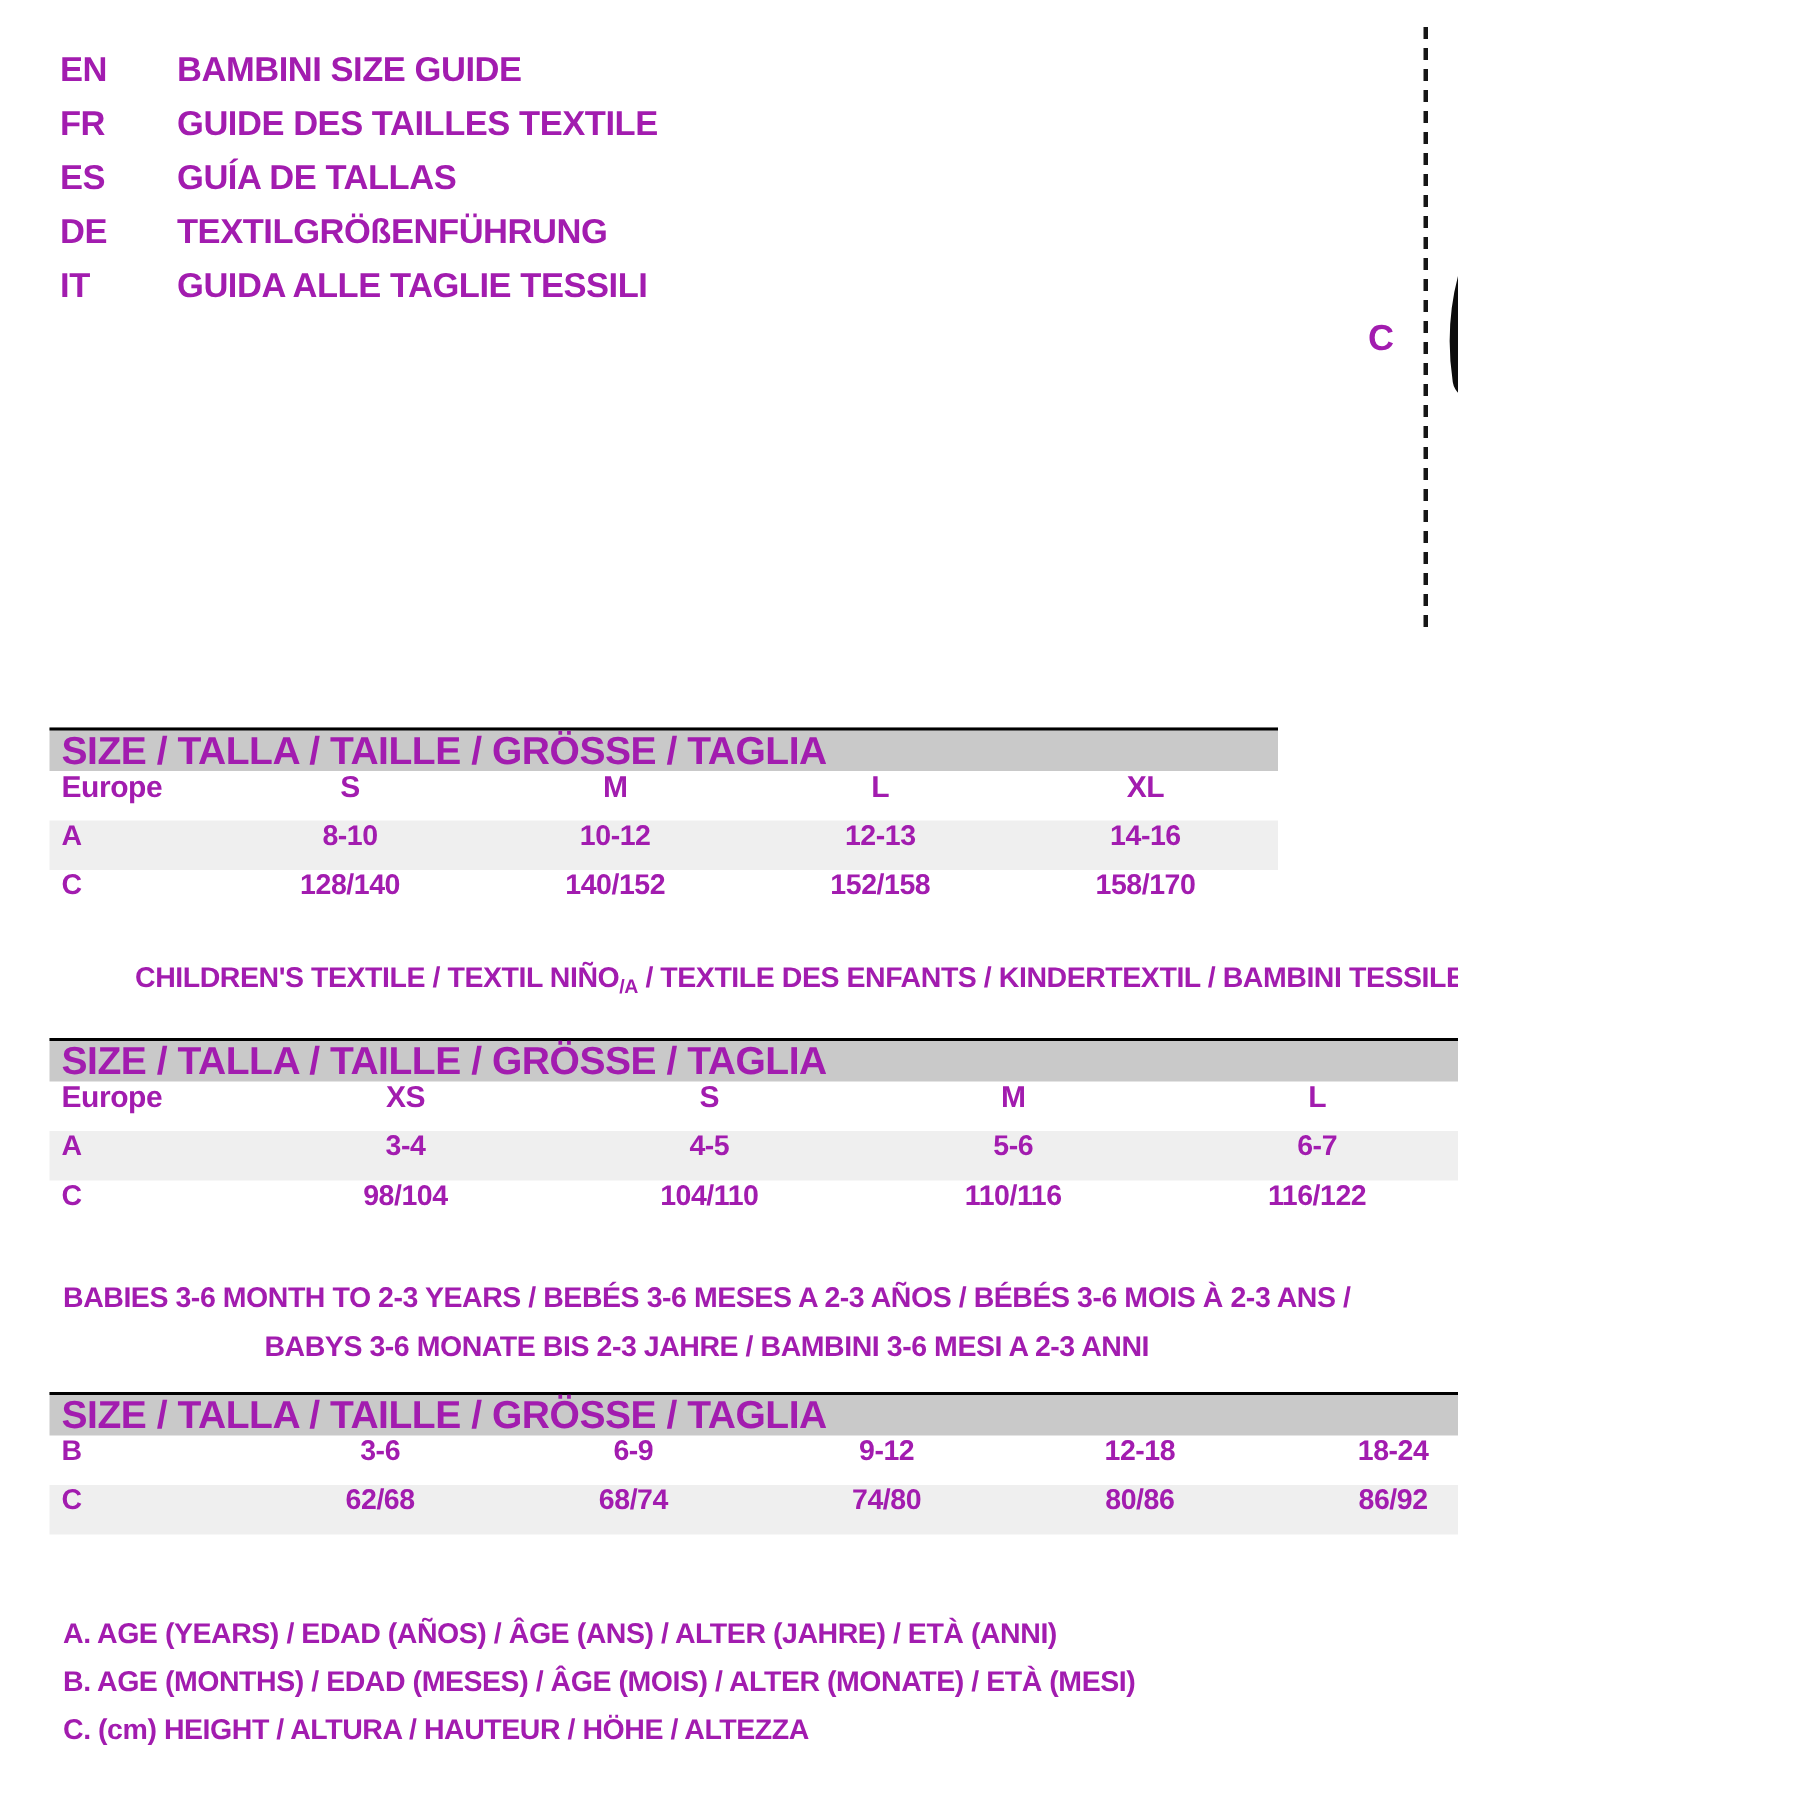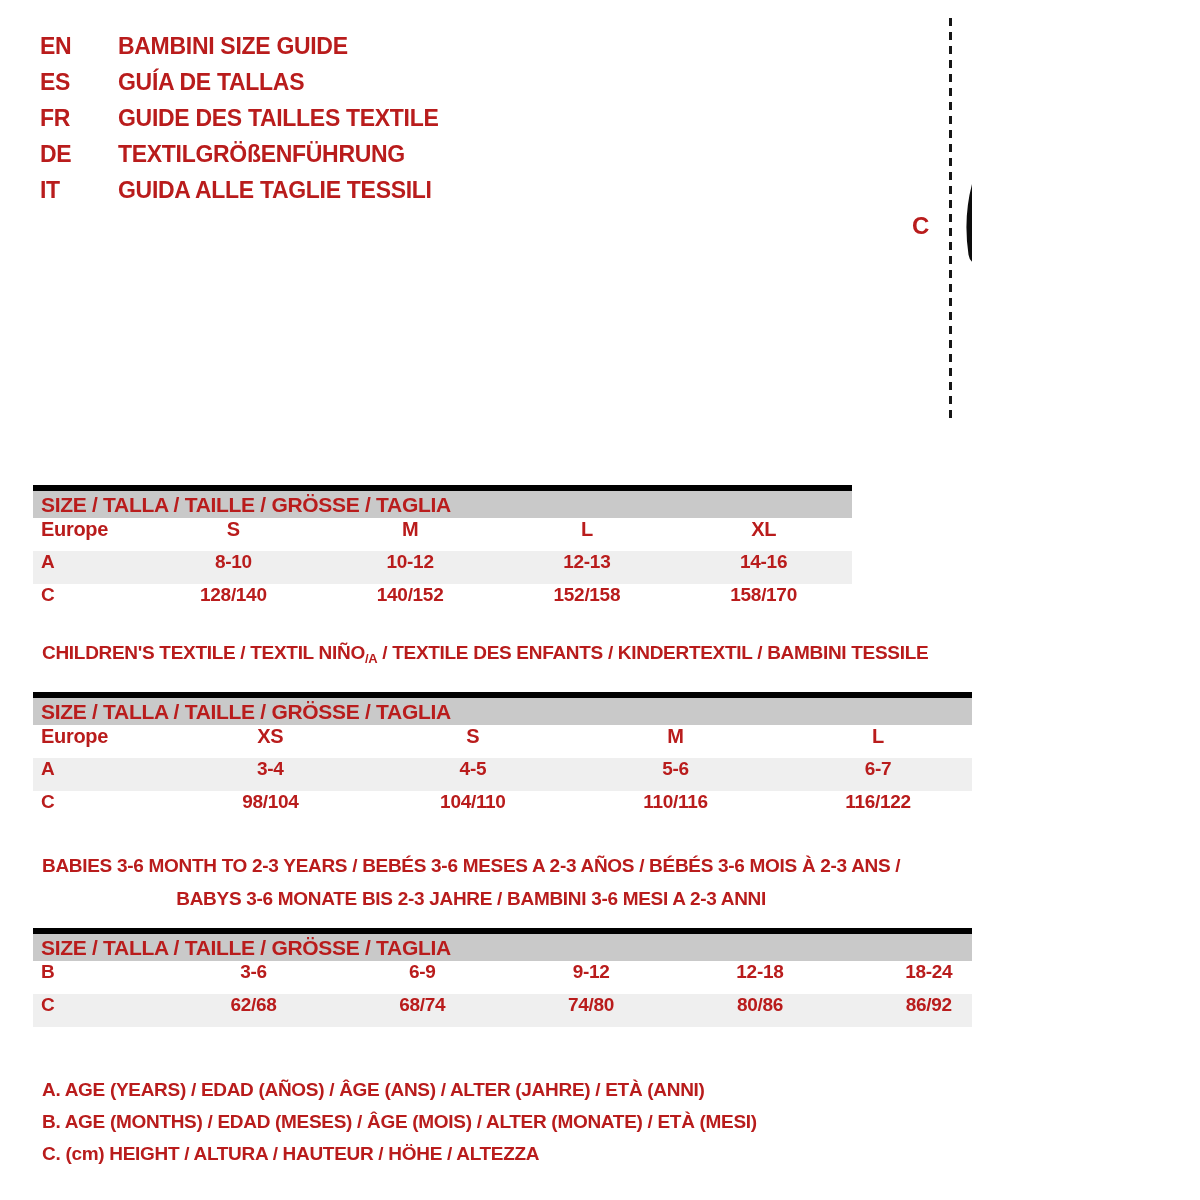--- a/index.html
+++ b/index.html
@@ -1,18 +1,18 @@
 <!DOCTYPE html>
 <html><head>
 <meta charset="utf-8">
 <style>
   html,body{margin:0;padding:0;background:#ffffff;}
   .canvas{
     position:relative;width:972px;height:1200px;background:#ffffff;overflow:hidden;
-    font-family:"Liberation Sans",sans-serif;font-weight:700;color:#b91c1c;
+    font-family:"Liberation Sans",sans-serif;font-weight:700;color:#a21caf;
     letter-spacing:-0.3px;
     text-decoration:underline;
   }
   
   .langs{position:absolute;left:40px;top:28px;}
   .lang-row{display:flex;height:36px;align-items:center;font-size:23px;}
   .lang-code{width:78px;}
   .lang-title{white-space:nowrap;}
   
   .measure-line{
@@ -21,22 +21,22 @@
   }
   .measure-label{position:absolute;left:912px;top:212px;font-size:24px;}
   .figure-svg{position:absolute;left:962px;top:20px;width:176px;height:398px;}
   
   .section-title{position:absolute;left:42px;font-size:19px;white-space:nowrap;}
   .title-sub{font-size:13px;position:relative;top:4px;}
   .two-line{line-height:33px;text-align:center;}
   
   .sg-table{position:absolute;left:33px;}
   .thead{
-    height:27px;background:#c9c9c9;border-top:6px solid #000000;
-    display:flex;align-items:center;padding-left:8px;font-size:21px;
+    height:27px;background:#c9c9c9;border-top:2px solid #000000;
+    display:flex;align-items:center;padding-left:8px;font-size:26px;
   }
   .trow{display:flex;height:33px;font-size:19px;}
   .trow.cols{font-size:20px;}
   .trow.shaded{background:#efefef;}
   .label-cell{padding-left:8px;box-sizing:border-box;}
   .t-junior .label-cell{width:112px;}
   .t-children .label-cell,.t-babies .label-cell{width:136px;}
   .cell{flex:1;text-align:center;}
   .t-junior{width:819px;top:485px;}
   .t-children{width:1149px;top:692px;}
@@ -49,26 +49,26 @@
 <body>
 
 <div class="canvas">
 
   <div class="langs">
     <div class="lang-row">
       <span class="lang-code">EN</span>
       <span class="lang-title">BAMBINI SIZE GUIDE</span>
     </div>
     <div class="lang-row">
+      <span class="lang-code">FR</span>
+      <span class="lang-title">GUIDE DES TAILLES TEXTILE</span>
+    </div>
+    <div class="lang-row">
       <span class="lang-code">ES</span>
       <span class="lang-title">GUÍA DE TALLAS</span>
-    </div>
-    <div class="lang-row">
-      <span class="lang-code">FR</span>
-      <span class="lang-title">GUIDE DES TAILLES TEXTILE</span>
     </div>
     <div class="lang-row">
       <span class="lang-code">DE</span>
       <span class="lang-title">TEXTILGRÖßENFÜHRUNG</span>
     </div>
     <div class="lang-row">
       <span class="lang-code">IT</span>
       <span class="lang-title">GUIDA ALLE TAGLIE TESSILI</span>
     </div>
   </div>
@@ -114,21 +114,21 @@
     </div>
     <div class="trow">
       <span class="label-cell">C</span>
       <span class="cell">128/140</span>
       <span class="cell">140/152</span>
       <span class="cell">152/158</span>
       <span class="cell">158/170</span>
     </div>
   </div>
 
-  <div class="section-title" style="top:642px;">
+  <div class="section-title" style="top:642px;margin-left:48px;">
     <span>CHILDREN'S TEXTILE / TEXTIL NIÑO</span><span class="title-sub">/A</span><span> / TEXTILE DES ENFANTS / KINDERTEXTIL / BAMBINI TESSILE</span>
   </div>
   <div class="sg-table t-children">
     <div class="thead">SIZE / TALLA / TAILLE / GRÖSSE / TAGLIA</div>
     <div class="trow cols">
       <span class="label-cell">Europe</span>
       <span class="cell">XS</span>
       <span class="cell">S</span>
       <span class="cell">M</span>
       <span class="cell">L</span>

